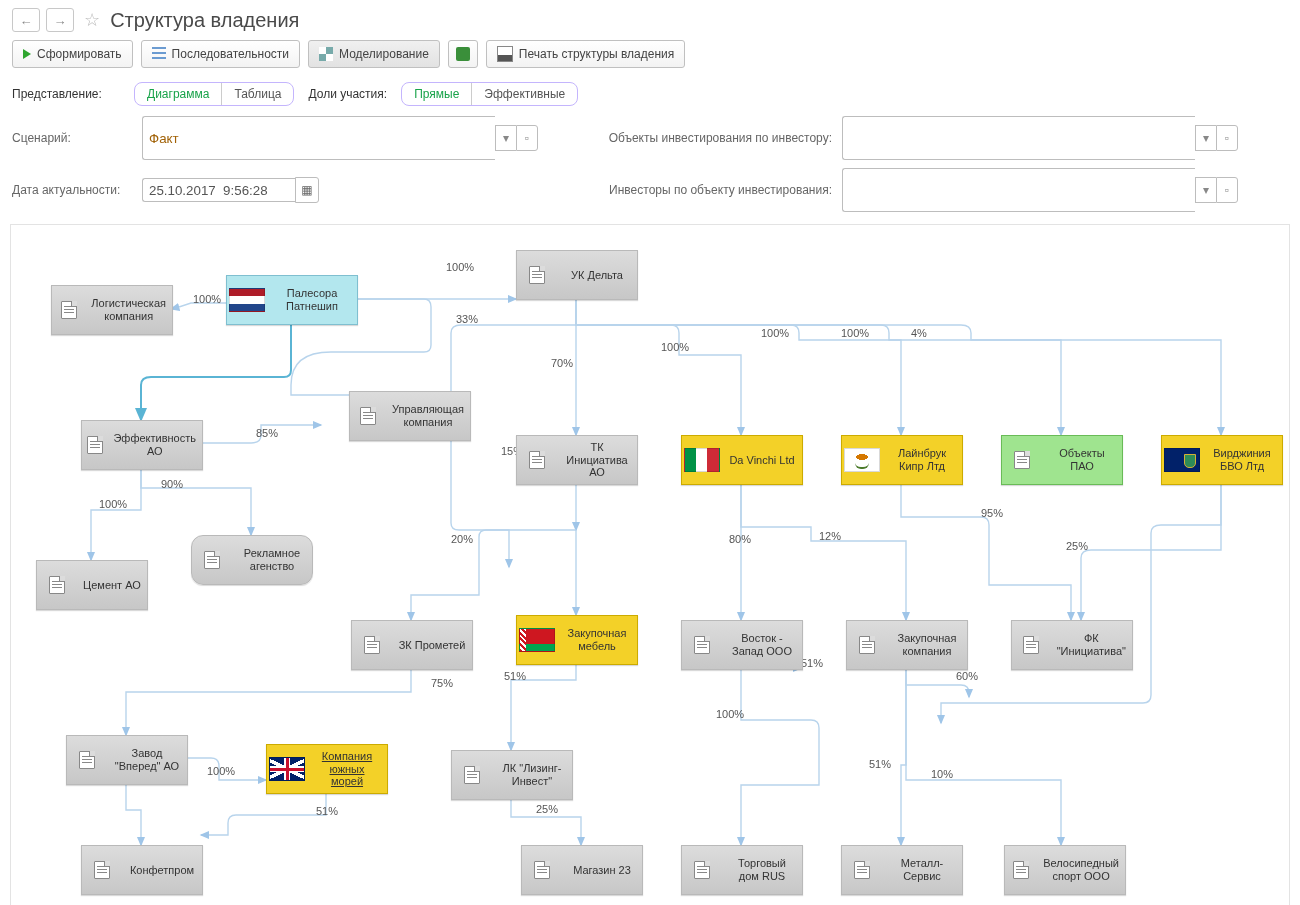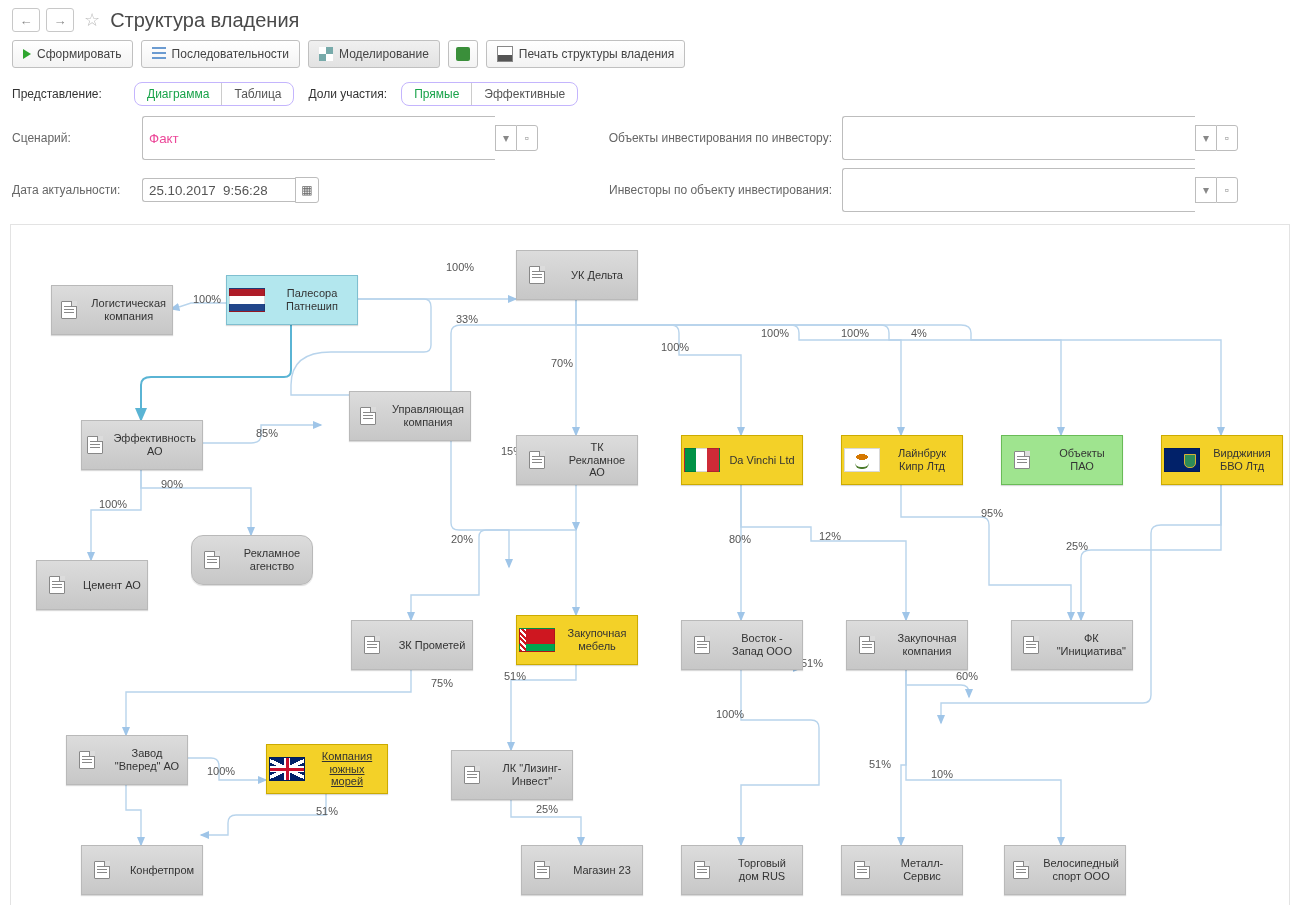--- a/index.html
+++ b/index.html
@@ -15,21 +15,21 @@
   .play{width:0;height:0;border-left:8px solid #2fa52f;border-top:5px solid transparent;border-bottom:5px solid transparent}
   .ic{width:14px;height:14px;display:inline-block}
   .filters{display:grid;grid-template-columns:120px 420px 260px 1fr;row-gap:8px;column-gap:10px;align-items:center}
   .filters>label{color:#666}
   .seg{display:inline-flex;border:1px solid #c4b5fd;border-radius:8px;overflow:hidden}
   .seg>div{padding:4px 12px;cursor:pointer;color:#555}
   .seg>div.active{color:#19a34a}
   .seg>div+div{border-left:1px solid #ccc}
   .row-inline{display:flex;align-items:center;gap:14px}
   .combo{display:flex;align-items:center}
-  .combo input{height:22px;border:1px solid #bdbdbd;border-right:none;padding:10px 6px;border-radius:3px 0 0 3px;outline:none;color:#ec4899}
+  .combo input{height:22px;border:1px solid #bdbdbd;border-right:none;padding:10px 6px;border-radius:3px 0 0 3px;outline:none;color:#a16207}
   .combo .drop{width:20px;height:24px;border:1px solid #bdbdbd;border-right:none;background:#fff;display:flex;align-items:center;justify-content:center;color:#888;cursor:pointer}
   .combo .open{width:20px;height:24px;border:1px solid #bdbdbd;background:#fff;display:flex;align-items:center;justify-content:center;color:#888;border-radius:0 3px 3px 0;cursor:pointer}
   .date input{width:140px;height:22px;border:1px solid #bdbdbd;border-right:none;padding:0 6px;border-radius:3px 0 0 3px;color:#555}
   .date .cal{width:22px;height:24px;border:1px solid #bdbdbd;background:#fff;display:flex;align-items:center;justify-content:center;border-radius:0 3px 3px 0;cursor:pointer;color:#666}
   .canvas-wrap{border:1px solid #e3e3e3;margin:8px 10px 10px;height:700px;position:relative;overflow:hidden}
   svg{position:absolute;inset:0}
   .node{position:absolute;height:48px;display:flex;align-items:center;font-size:11px;color:#333;border:1px solid #b9b9b9;background:linear-gradient(#dcdcdc,#c7c7c7);box-shadow:0 1px 1px rgba(0,0,0,.15)}
   .node .flagslot{width:40px;height:100%;display:flex;align-items:center;justify-content:center}
   .node .lbl{padding:0 6px;text-align:center;line-height:1.15;flex:1}
   .node.sel{background:#b3e7ee;border-color:#7fbfd0}
@@ -237,21 +237,21 @@
         <div class="node " style="left: 310px; top: 166px; width: 120px; margin-left: 28px;">
           <div class="flagslot">
             <div class="doc"></div>
           </div>
           <div class="lbl">Управляющая компания</div>
         </div>
         <div class="node " style="left: 505px; top: 210px; width: 120px;">
           <div class="flagslot">
             <div class="doc"></div>
           </div>
-          <div class="lbl">ТК Рекламное АО</div>
+          <div class="lbl">ТК Инициатива АО</div>
         </div>
         <div class="node yellow" style="left: 670px; top: 210px; width: 120px;">
           <div class="flagslot">
             <div class="flag it"></div>
           </div>
           <div class="lbl">Da Vinchi Ltd</div>
         </div>
         <div class="node yellow" style="left: 830px; top: 210px; width: 120px;">
           <div class="flagslot">
             <div class="flag cy"></div>

